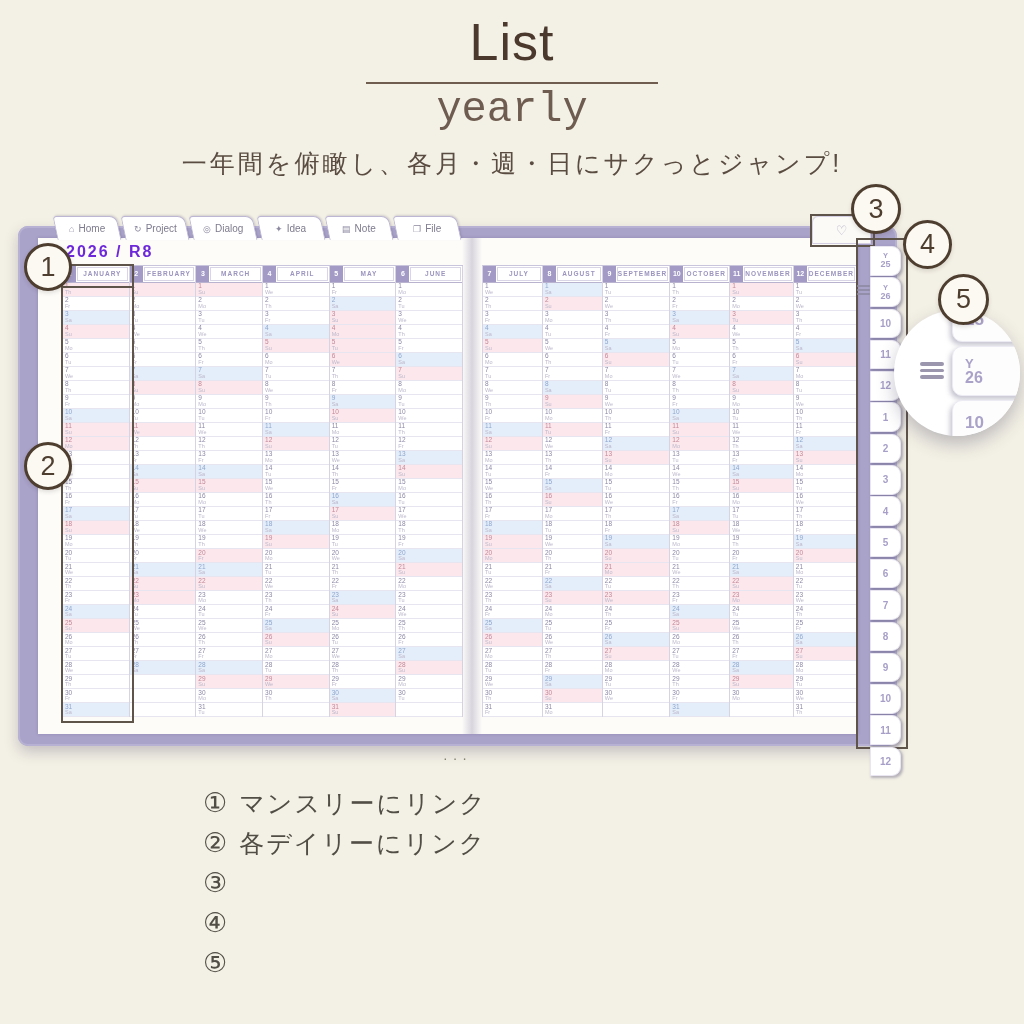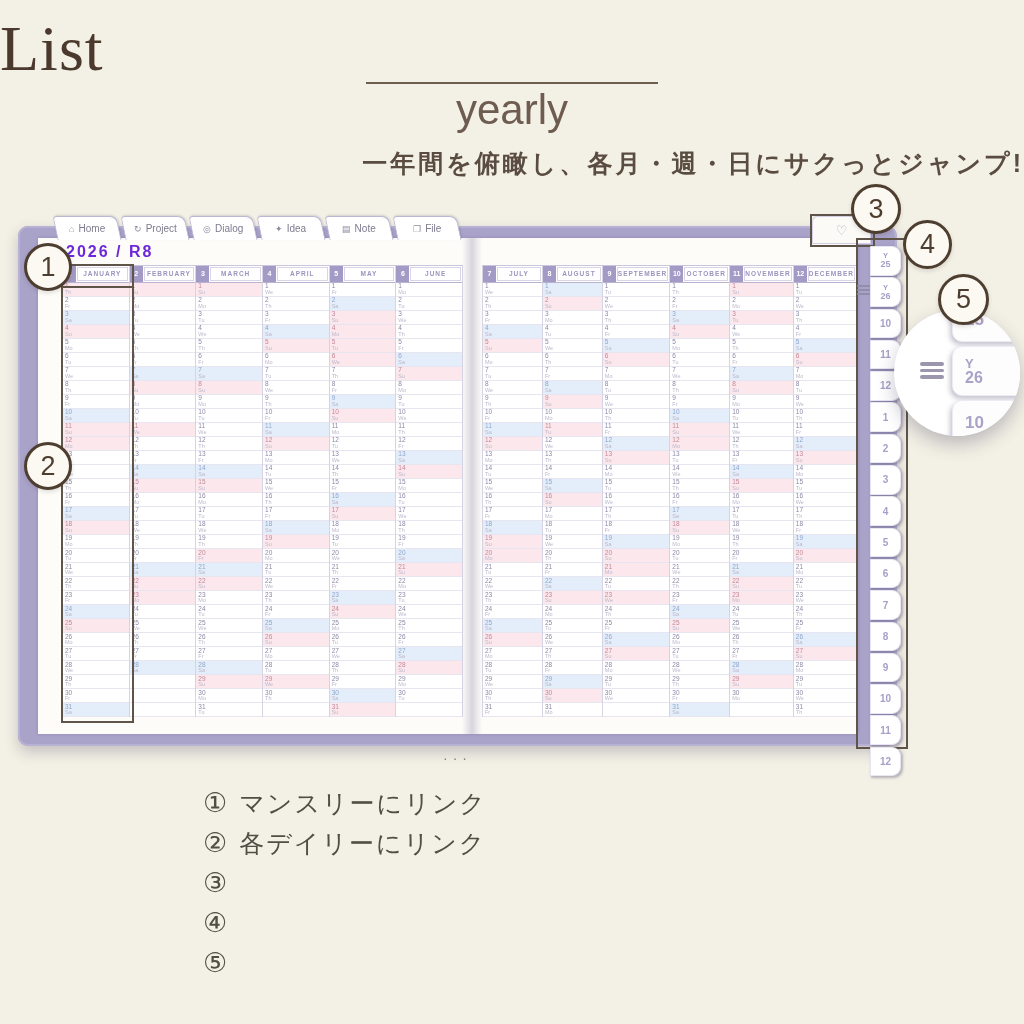--- a/index.html
+++ b/index.html
@@ -1,26 +1,26 @@
 <!DOCTYPE html>
 <html><head>
 <meta charset="utf-8">
 <style>
   html,body{margin:0;padding:0;}
   body{font-family:"Liberation Sans", sans-serif; background:#f3f0e5;}
   #stage{position:relative;width:1024px;height:1024px;background:#f3f0e5;overflow:hidden;margin:0 auto;}
 
   
-  .title{position:absolute;top:12px;left:0;width:100%;text-align:left;
-         font-family:Liberation Serif, serif;font-size:64px;color:#4b392d;letter-spacing:1px;}
+  .title{position:absolute;top:12px;left:0;width:100%;text-align:center;
+         font-family:Liberation Sans, sans-serif;font-size:52px;color:#4b392d;letter-spacing:1px;}
   .rule{position:absolute;top:82px;left:366px;width:292px;height:2px;background:#6f5d50;}
   .subtitle{position:absolute;top:86px;left:0;width:100%;text-align:center;
-            font-family:Liberation Sans, sans-serif;font-size:42px;color:#6e5c50;}
-  .tagline{position:absolute;top:147px;left:0;width:100%;text-align:right;
-           font-size:25px;color:#5a4c40;letter-spacing:3px;font-weight:700;}
+            font-family:Liberation Mono, monospace;font-size:42px;color:#6e5c50;}
+  .tagline{position:absolute;top:147px;left:0;width:100%;text-align:center;
+           font-size:25px;color:#5a4c40;letter-spacing:3px;font-weight:400;}
 
   
   #planner{position:absolute;left:18px;top:214px;width:888px;height:560px;}
   .cover{position:absolute;left:0;top:12px;width:879px;height:520px;background:#a9a2c9;
          border-radius:10px;box-shadow:0 6px 14px rgba(60,50,90,.25), inset 0 0 0 2px #b7b1d3;}
   .pages{position:absolute;left:20px;top:24px;width:820px;height:496px;background:#fdfcf9;
          box-shadow:0 0 3px rgba(80,70,110,.25);}
   .gutter{position:absolute;left:444px;top:24px;width:20px;height:496px;
           background:linear-gradient(90deg, rgba(120,110,150,0) 0%, rgba(120,110,150,.28) 50%, rgba(120,110,150,0) 100%);}
 

